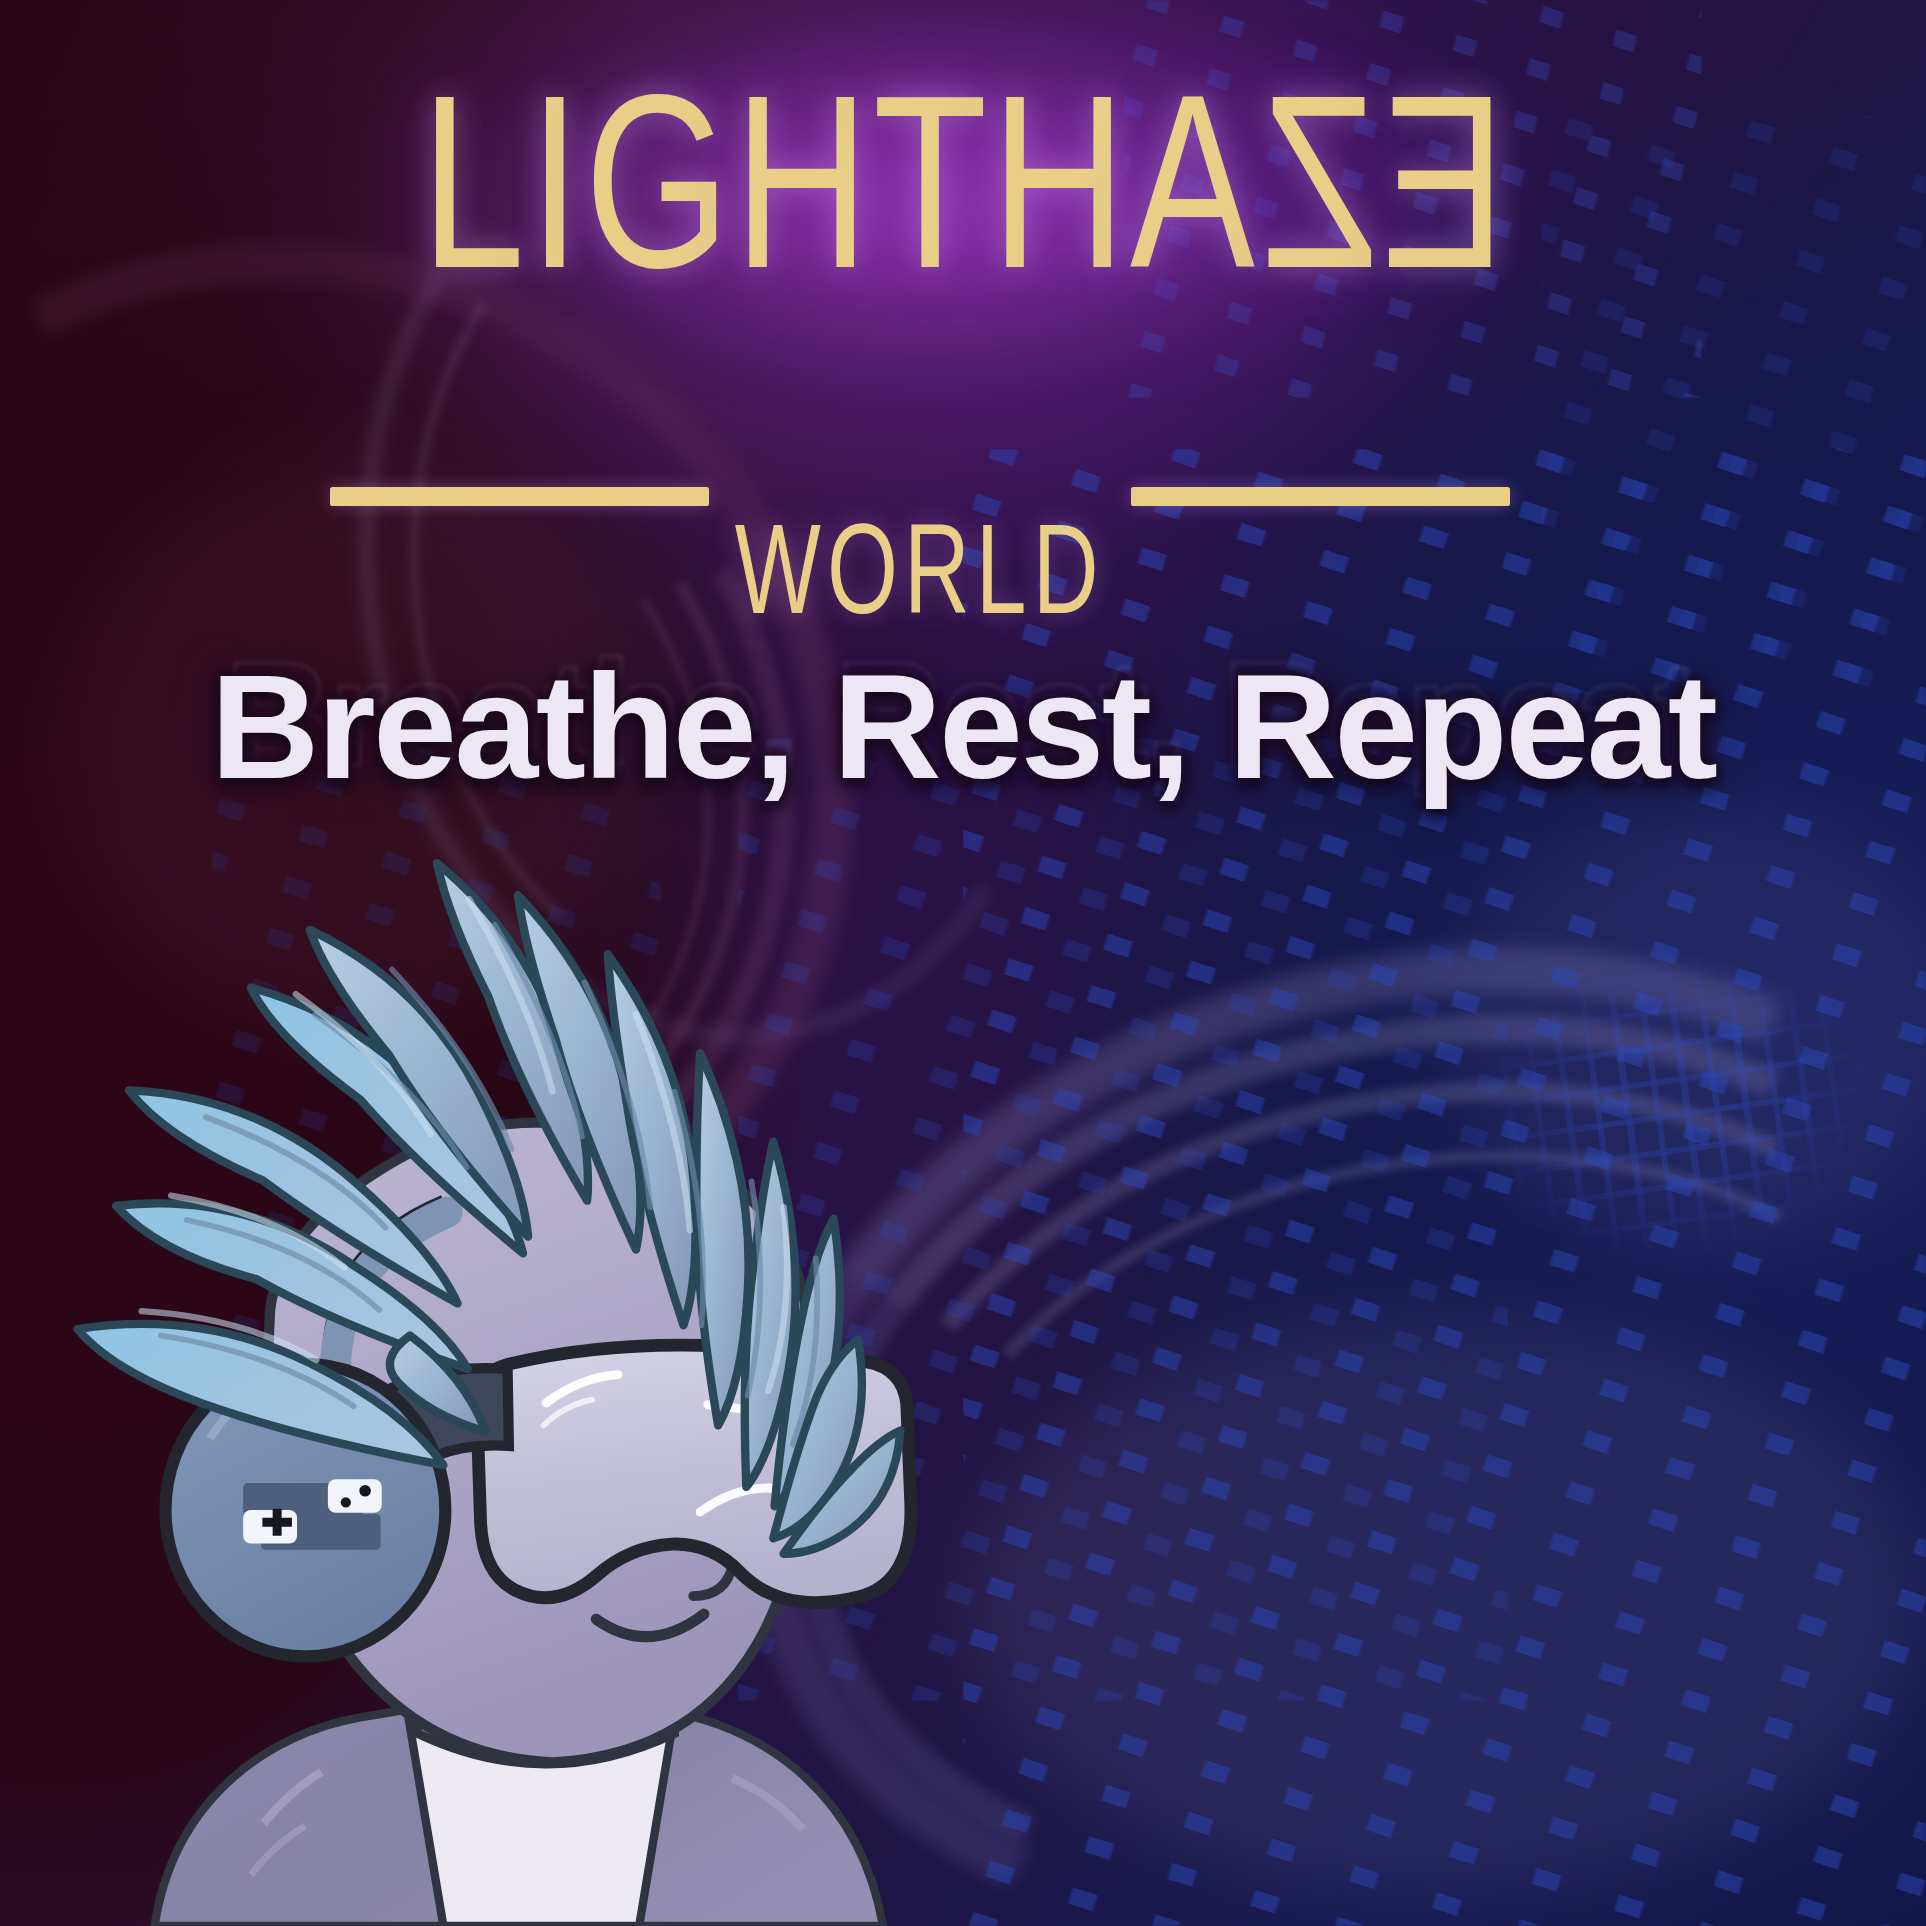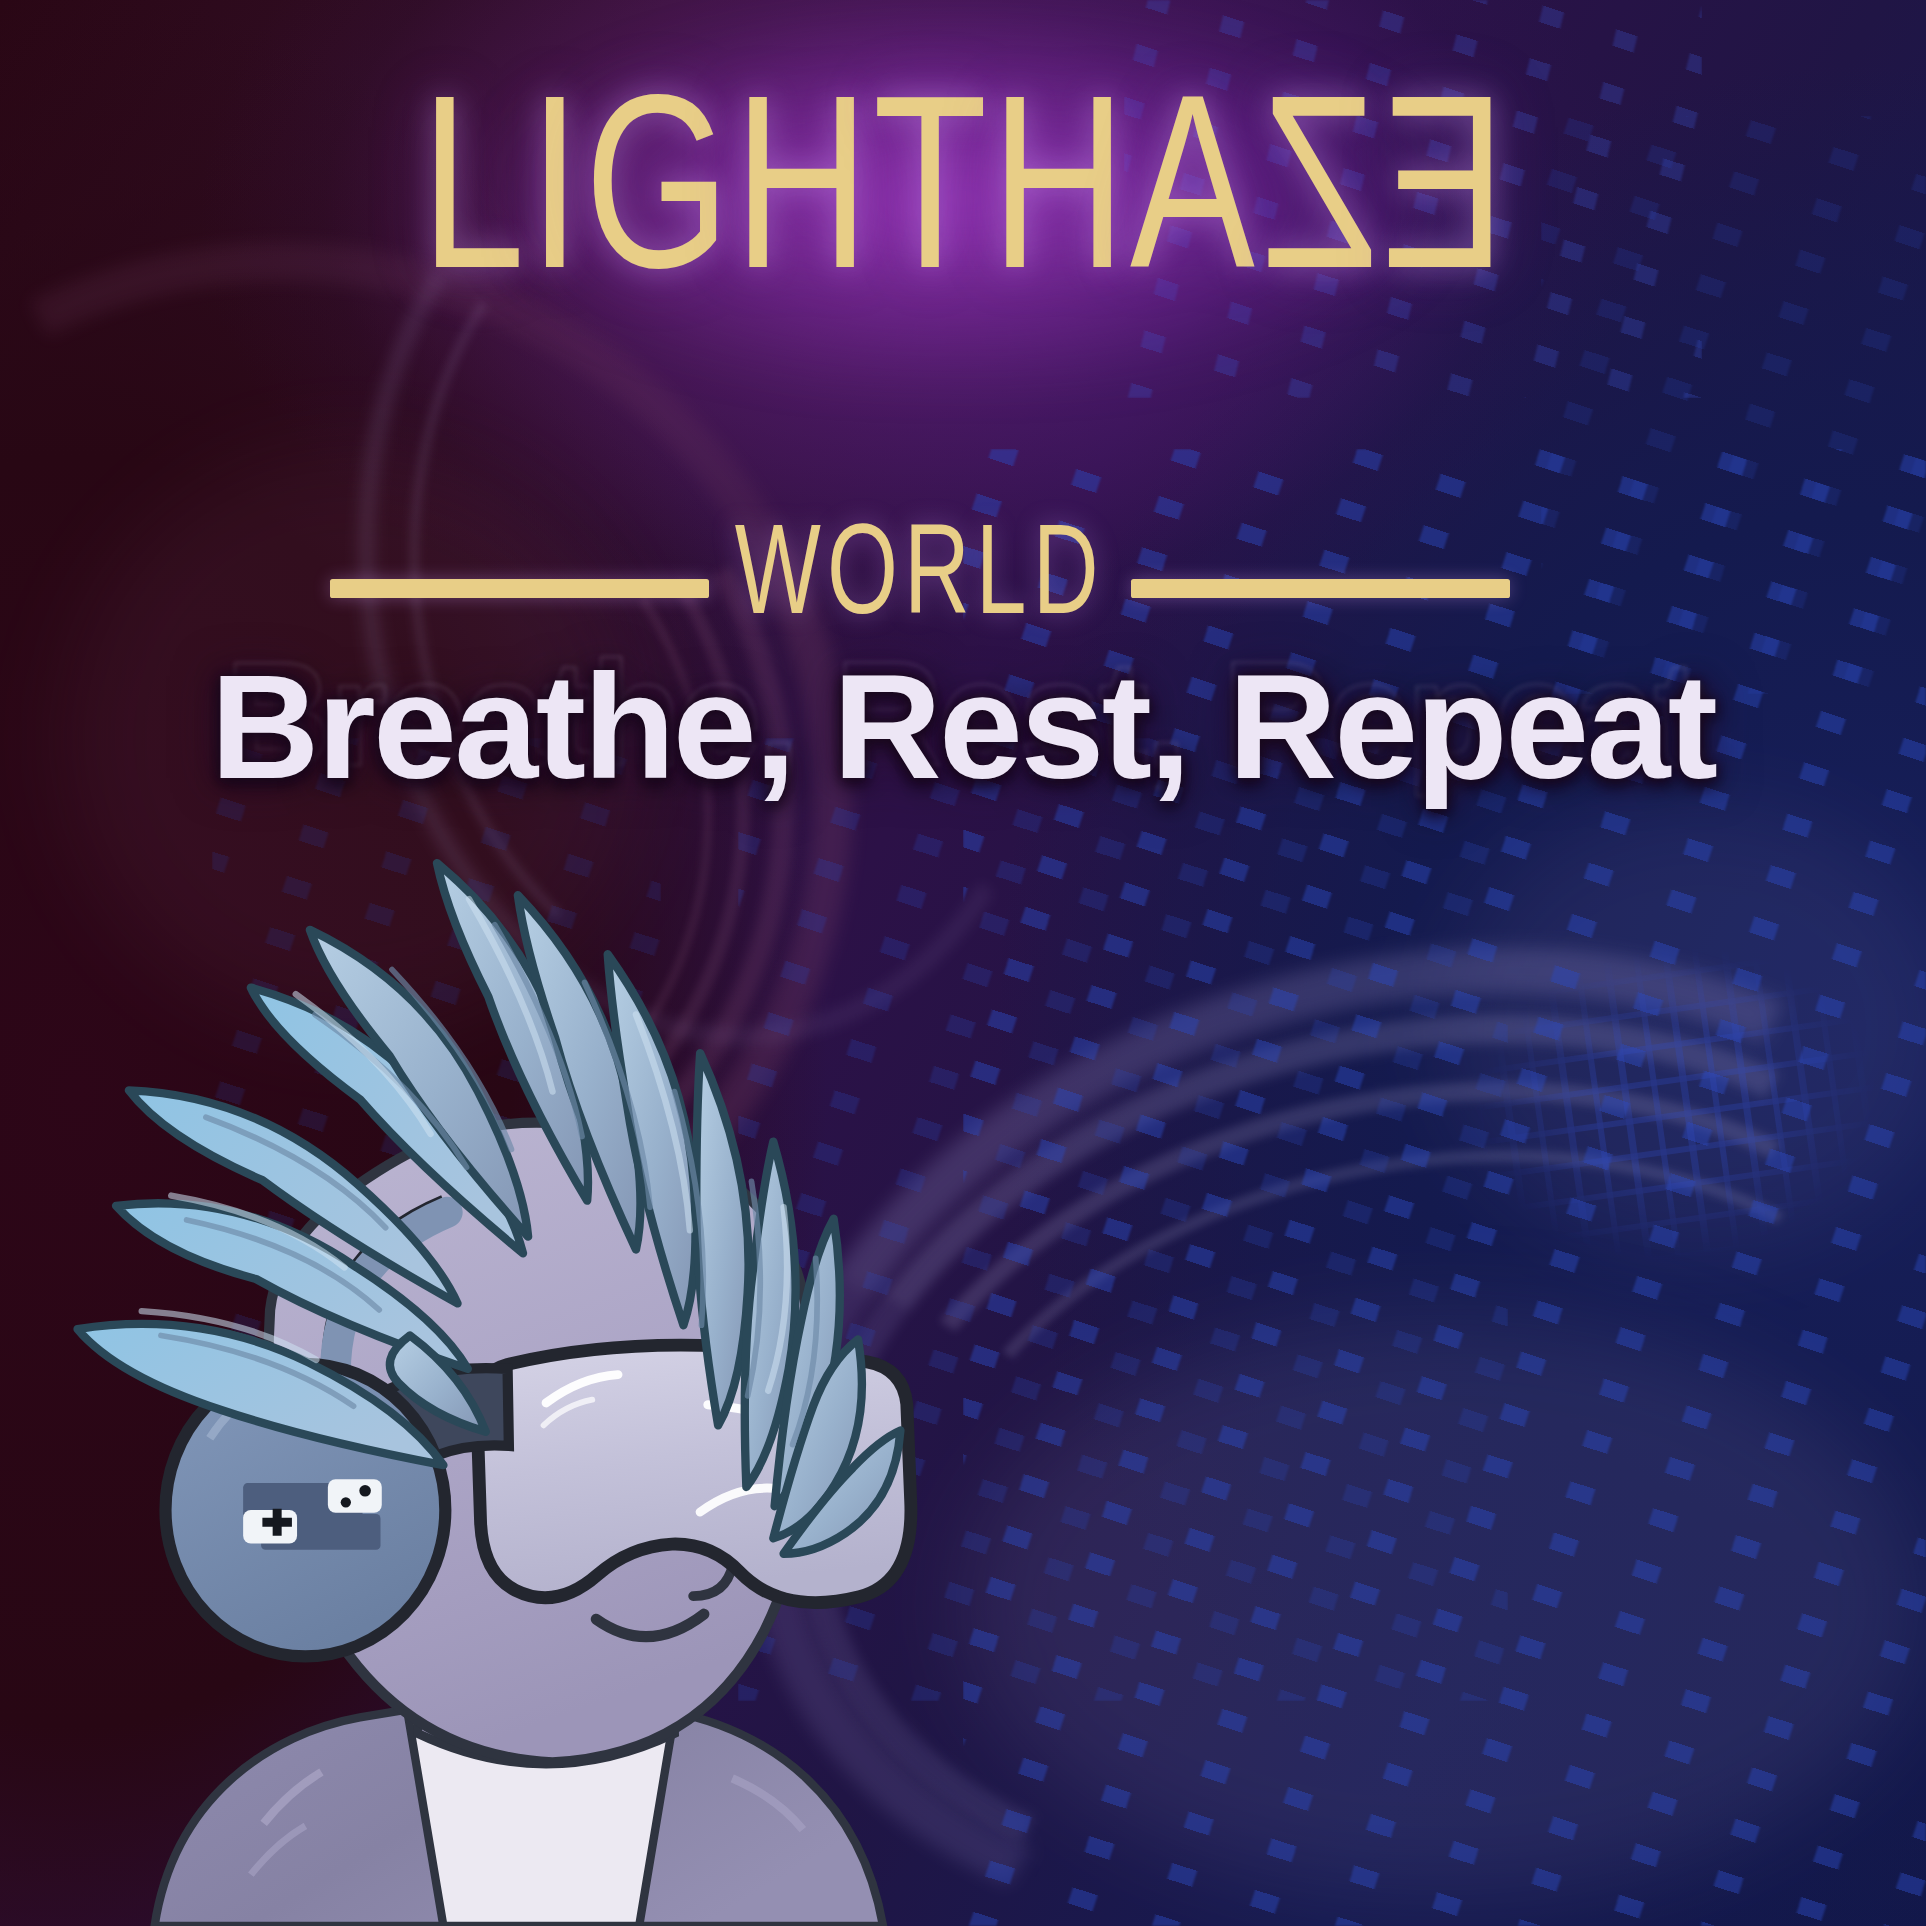--- a/index.html
+++ b/index.html
@@ -134,21 +134,21 @@
     transform:scaleY(1.28) scaleX(0.97); transform-origin:center top;
     text-shadow:0 0 28px rgba(215,160,255,0.42), 0 0 58px rgba(160,70,210,0.30);
     white-space:nowrap;
   }
   .brand .glyph { display:inline-block; }
   .brand .g-z { transform:scaleX(-1); }
   .brand .g-e { transform:scaleX(-1); }
 
   .sub-row {
     position:absolute; left:0; top:318px; width:1840px;
-    display:flex; align-items:flex-end; justify-content:center; gap:0;
+    display:flex; align-items:center; justify-content:center; gap:0;
   }
   .bar {
     height:19px; background:#e8ce87; border-radius:2.6px;
     box-shadow:0 0 16.7px rgba(210,160,250,0.32);
   }
   .bar-l { width:379px; margin-right:16.7px; }
   .bar-r { width:379px; margin-left:16.7px; }
   .world {
     font-size:96px; font-weight:400; letter-spacing:6.4px; color:#e8ce87;
     transform:scaleY(1.34) scaleX(0.95);

